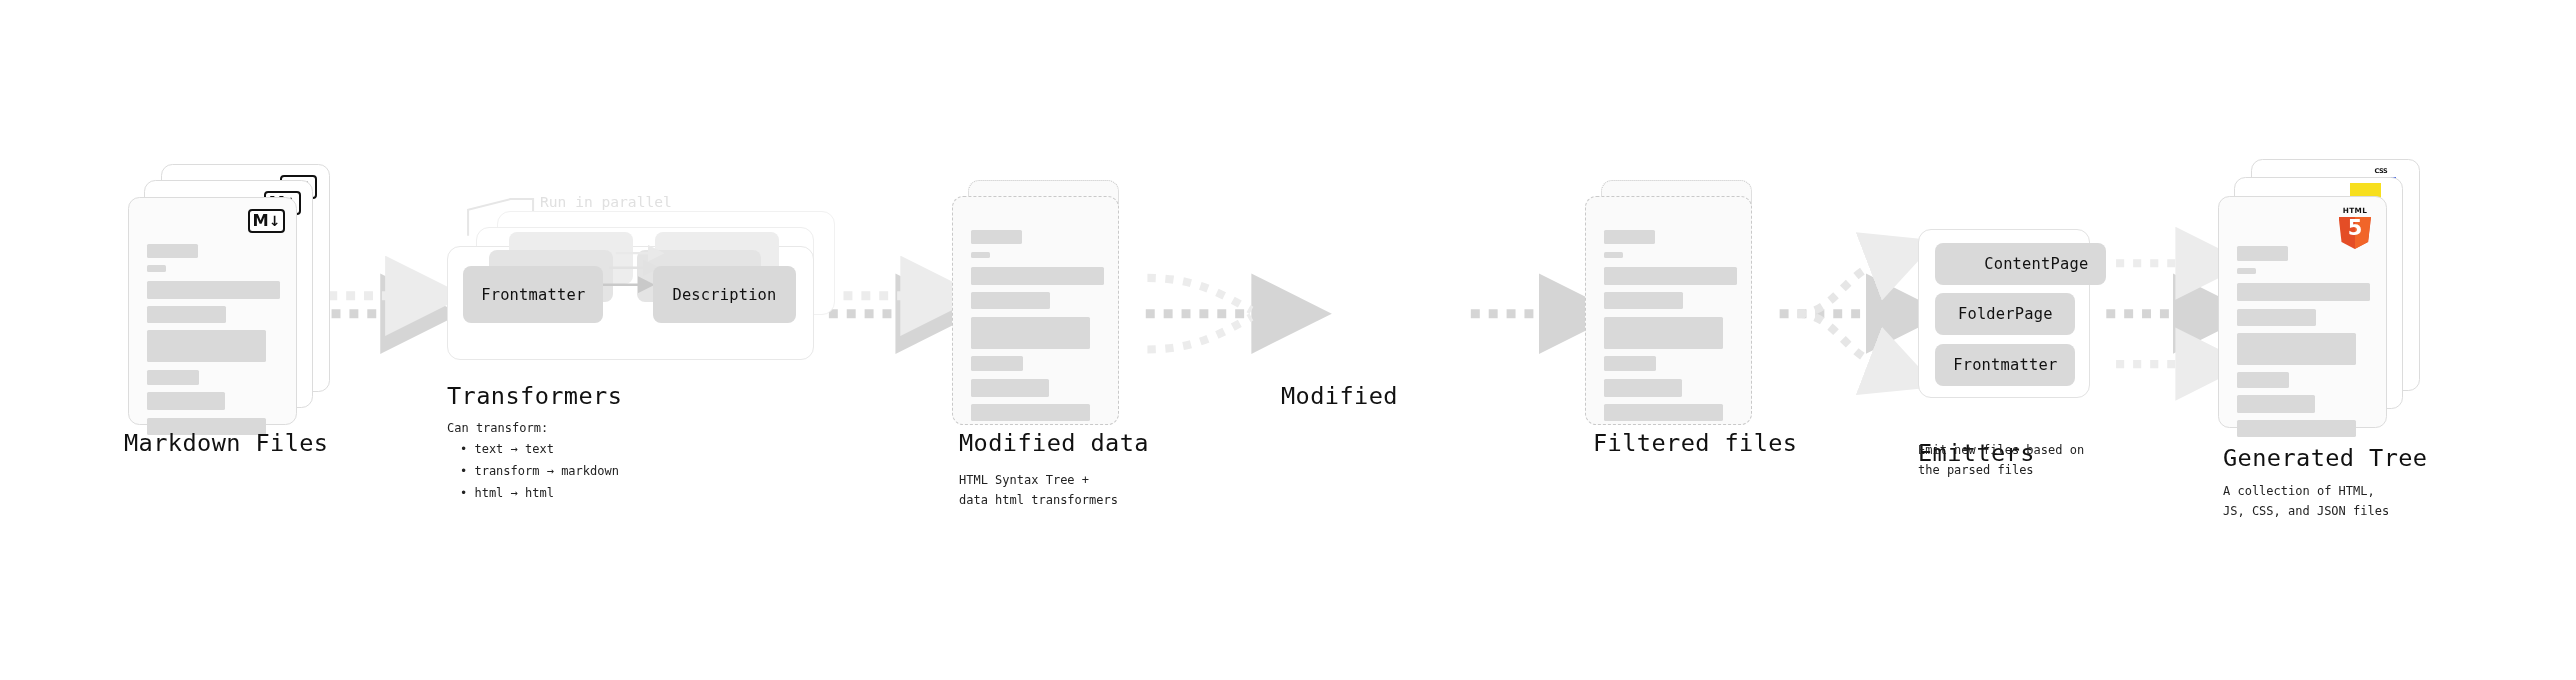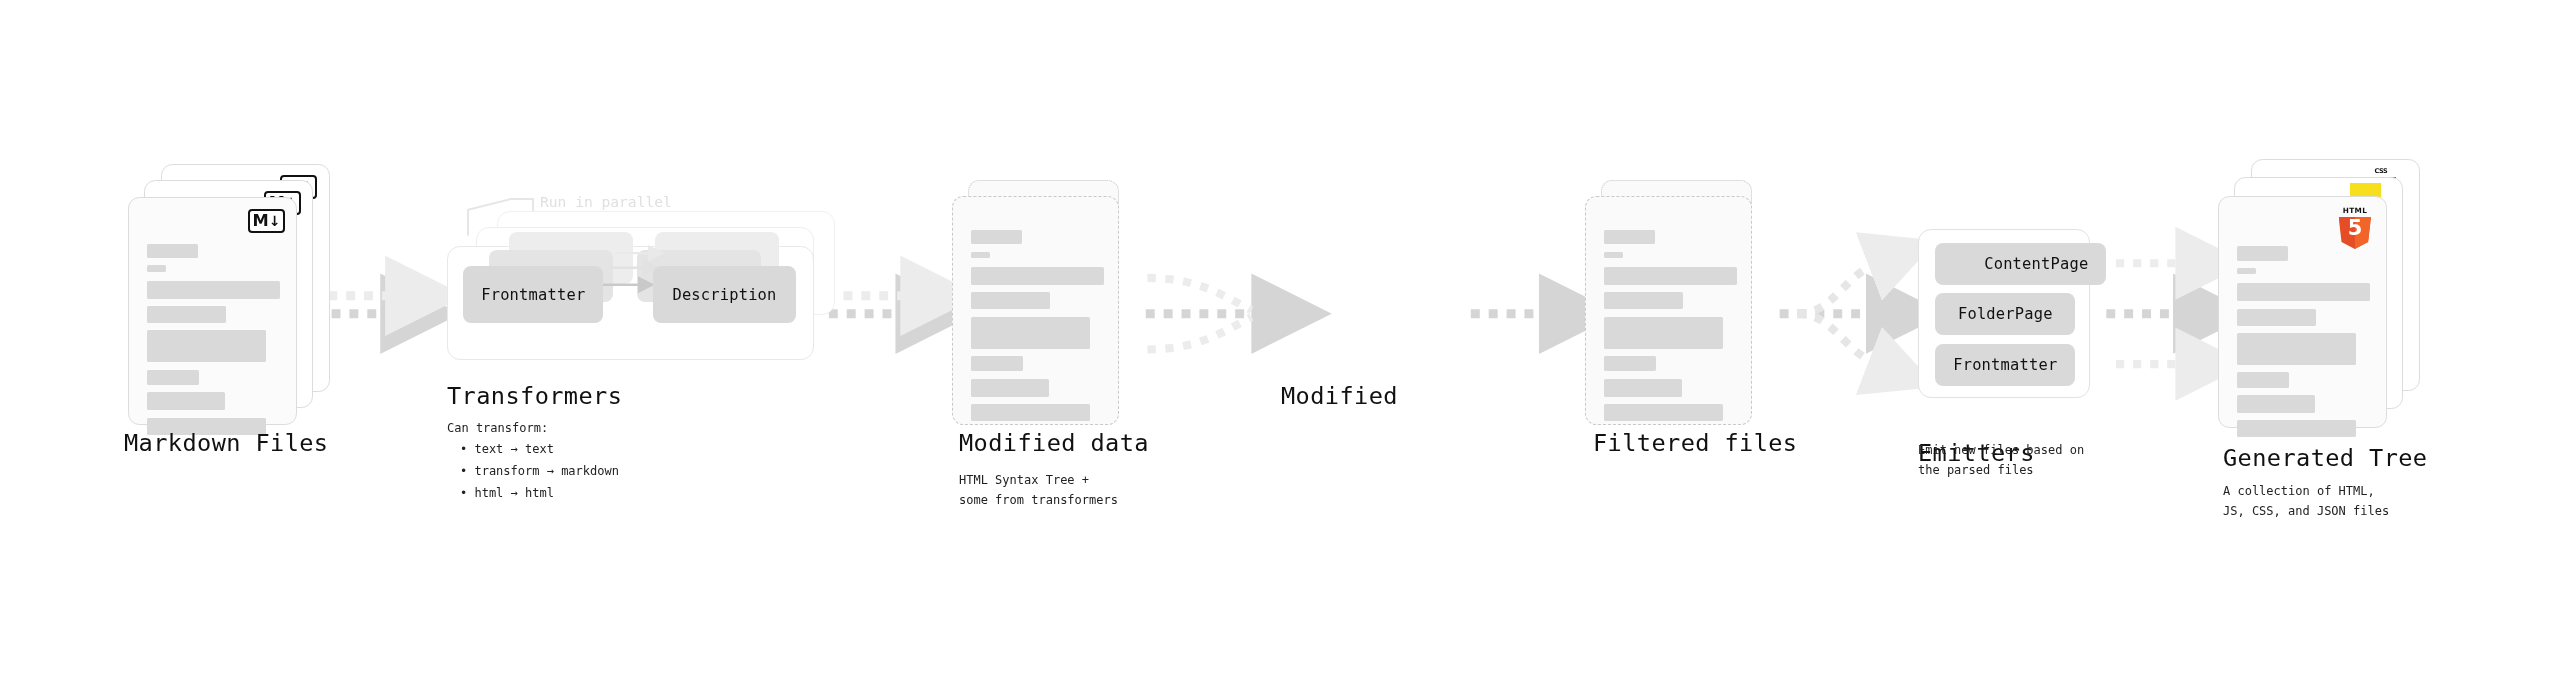--- a/index.html
+++ b/index.html
@@ -226,21 +226,21 @@
         <div class="bar" style="width:79px;height:17px;"></div>
         <div class="bar" style="width:119px;height:32px;"></div>
         <div class="bar" style="width:52px;height:15.4px;"></div>
         <div class="bar" style="width:78px;height:18px;"></div>
         <div class="bar" style="width:119px;height:17px;"></div>
       </div>
     </div>
   </div>
   <div class="title" style="left:959px;top:429px;">Modified data</div>
   <div class="subtitle" style="left:959px;top:470px;">HTML Syntax Tree +
-some from transformers</div>
+data html transformers</div>
 
   <div class="title" style="left:1281px;top:382px;">Modified</div>
 
   <div class="docstack node" style="left:1585px;top:180px;">
     <div class="doccard dotted" style="left:16.3px;top:0;width:151px;height:221px;"></div>
     <div class="doccard dashed" style="left:0;top:16.3px;width:167px;height:229px;">
       <div class="doc-body" style="top:32.5px;">
         <div class="bar" style="width:51px;height:14.6px;"></div>
         <div class="bar" style="width:18.7px;height:6.5px;margin-bottom:9px;"></div>
         <div class="bar" style="width:133px;height:18px;"></div>

